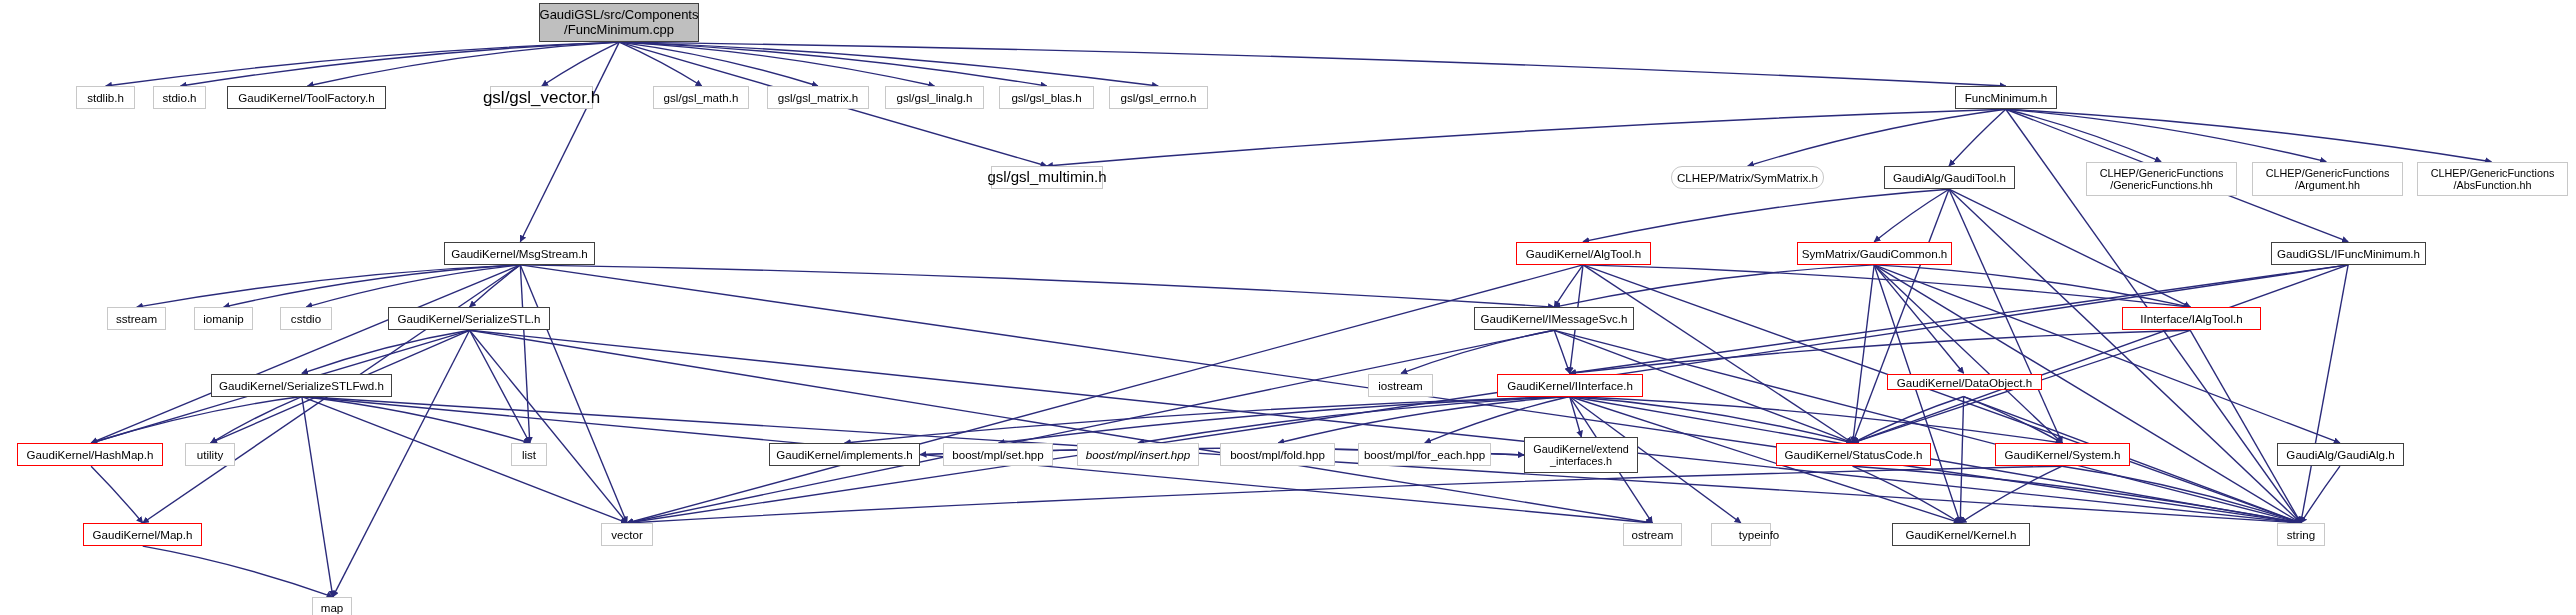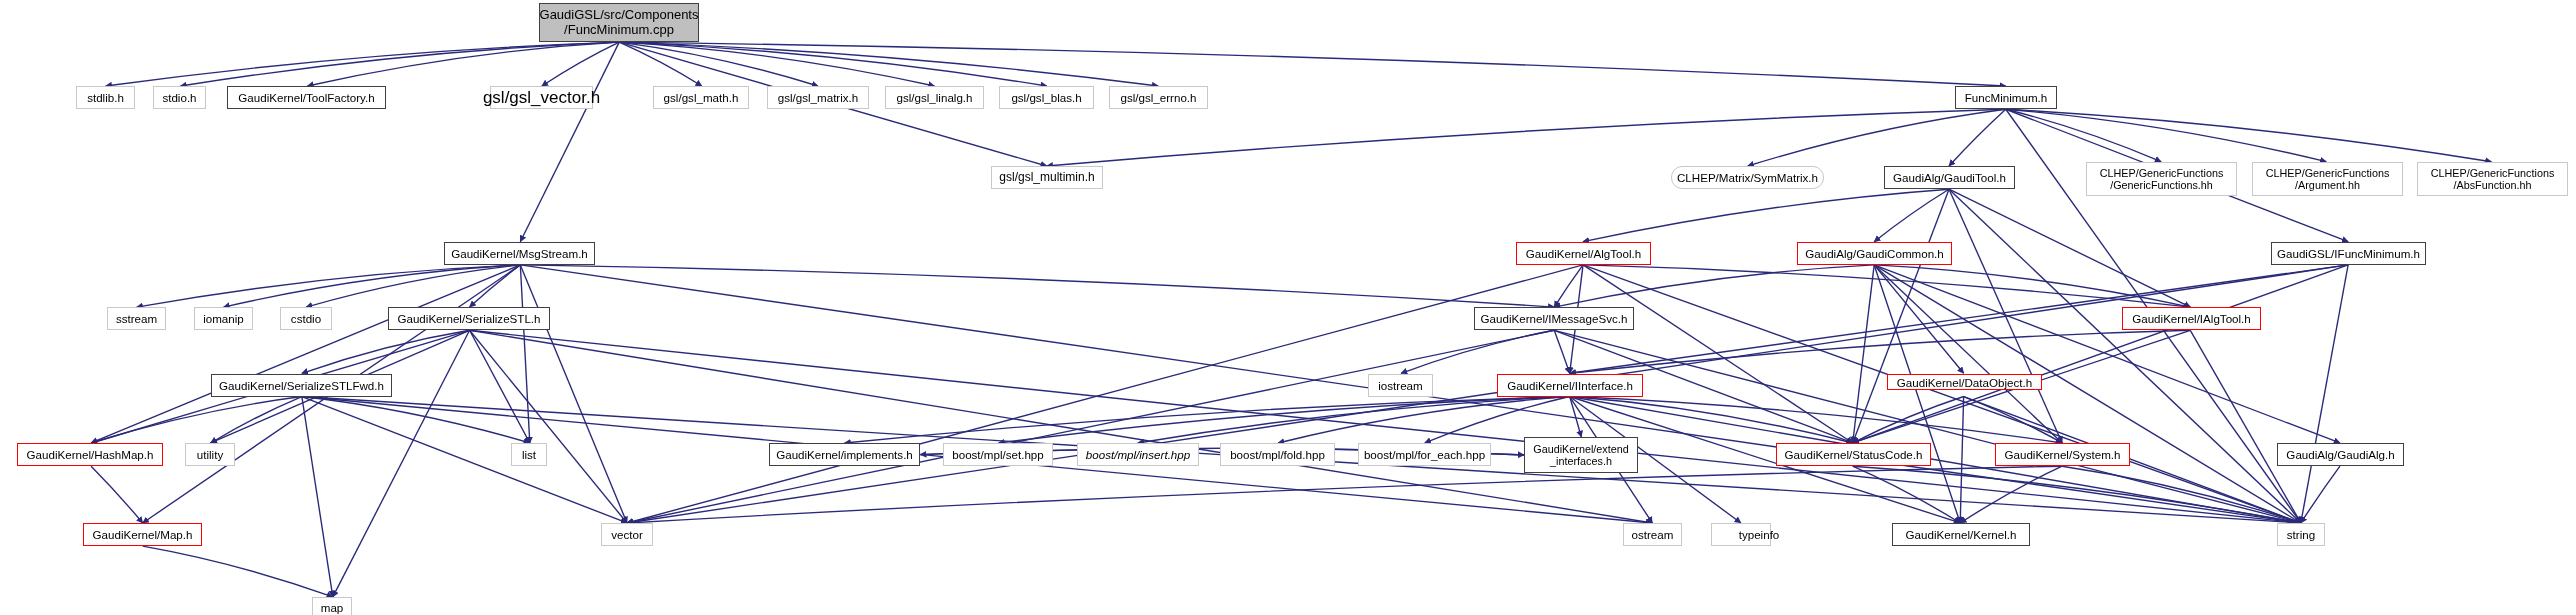--- a/index.html
+++ b/index.html
@@ -157,39 +157,39 @@
       <div class="node n-ext" style="left: 76px; top: 86px; width: 59px; height: 23px; font-size: 11.6px;">stdlib.h</div>
       <div class="node n-ext" style="left: 153px; top: 86px; width: 53px; height: 23px; font-size: 11.6px;">stdio.h</div>
       <div class="node n-std" style="left: 227px; top: 86px; width: 159px; height: 23px; font-size: 11.6px;">GaudiKernel/ToolFactory.h</div>
       <div class="node n-ext" style="left: 490px; top: 86px; width: 103px; height: 23px; font-size: 17px;">gsl/gsl_vector.h</div>
       <div class="node n-ext" style="left: 653px; top: 86px; width: 96px; height: 23px; font-size: 11.6px;">gsl/gsl_math.h</div>
       <div class="node n-ext" style="left: 767px; top: 86px; width: 102px; height: 23px; font-size: 11.6px;">gsl/gsl_matrix.h</div>
       <div class="node n-ext" style="left: 885px; top: 86px; width: 99px; height: 23px; font-size: 11.6px;">gsl/gsl_linalg.h</div>
       <div class="node n-ext" style="left: 999px; top: 86px; width: 95px; height: 23px; font-size: 11.6px;">gsl/gsl_blas.h</div>
       <div class="node n-ext" style="left: 1109px; top: 86px; width: 99px; height: 23px; font-size: 11.6px;">gsl/gsl_errno.h</div>
       <div class="node n-std" style="left: 1955px; top: 86px; width: 102px; height: 23px; font-size: 11.6px;">FuncMinimum.h</div>
-      <div class="node n-ext" style="left: 991px; top: 166px; width: 112px; height: 23px; font-size: 12px;">gsl/gsl_multimin.h</div>
+      <div class="node n-ext" style="left: 991px; top: 166px; width: 112px; height: 23px; font-size: 15px;">gsl/gsl_multimin.h</div>
       <div class="node n-ext" style="left: 1671px; top: 166px; width: 153px; height: 23px; font-size: 11.6px; border-radius: 11px;">CLHEP/Matrix/SymMatrix.h</div>
       <div class="node n-std" style="left: 1884px; top: 166px; width: 131px; height: 23px; font-size: 11.6px;">GaudiAlg/GaudiTool.h</div>
       <div class="node n-ext" style="left: 2086px; top: 162px; width: 151px; height: 34px; font-size: 10.8px;">CLHEP/GenericFunctions
 /GenericFunctions.hh</div>
       <div class="node n-ext" style="left: 2252px; top: 162px; width: 151px; height: 34px; font-size: 10.8px;">CLHEP/GenericFunctions
 /Argument.hh</div>
       <div class="node n-ext" style="left: 2417px; top: 162px; width: 151px; height: 34px; font-size: 10.8px;">CLHEP/GenericFunctions
 /AbsFunction.hh</div>
       <div class="node n-std" style="left: 444px; top: 242px; width: 151px; height: 23px; font-size: 11.6px;">GaudiKernel/MsgStream.h</div>
       <div class="node n-red" style="left: 1516px; top: 242px; width: 135px; height: 23px; font-size: 11.6px;">GaudiKernel/AlgTool.h</div>
-      <div class="node n-red" style="left: 1797px; top: 242px; width: 155px; height: 23px; font-size: 11.6px;">GaudiAlg/GaudiCommon.h</div>
+      <div class="node n-red" style="left: 1797px; top: 242px; width: 155px; height: 23px; font-size: 11.6px;">SymMatrix/GaudiCommon.h</div>
       <div class="node n-std" style="left: 2271px; top: 242px; width: 155px; height: 23px; font-size: 11.6px;">GaudiGSL/IFuncMinimum.h</div>
       <div class="node n-ext" style="left: 107px; top: 307px; width: 59px; height: 23px; font-size: 11.6px;">sstream</div>
       <div class="node n-ext" style="left: 194px; top: 307px; width: 59px; height: 23px; font-size: 11.6px;">iomanip</div>
       <div class="node n-ext" style="left: 280px; top: 307px; width: 52px; height: 23px; font-size: 11.6px;">cstdio</div>
       <div class="node n-std" style="left: 388px; top: 307px; width: 162px; height: 23px; font-size: 11.6px;">GaudiKernel/SerializeSTL.h</div>
       <div class="node n-std" style="left: 1474px; top: 307px; width: 160px; height: 23px; font-size: 11.6px;">GaudiKernel/IMessageSvc.h</div>
-      <div class="node n-red" style="left: 2122px; top: 307px; width: 139px; height: 23px; font-size: 11.6px;">GaudiKernel/IAlgTool.h</div>
+      <div class="node n-red" style="left: 2122px; top: 307px; width: 139px; height: 23px; font-size: 11.6px;">IInterface/IAlgTool.h</div>
       <div class="node n-std" style="left: 211px; top: 374px; width: 181px; height: 23px; font-size: 11.6px;">GaudiKernel/SerializeSTLFwd.h</div>
       <div class="node n-ext" style="left: 1368px; top: 374px; width: 65px; height: 23px; font-size: 11.6px;">iostream</div>
       <div class="node n-red" style="left: 1497px; top: 374px; width: 146px; height: 23px; font-size: 11.6px;">GaudiKernel/IInterface.h</div>
       <div class="node n-red" style="left: 1887px; top: 374px; width: 155px; height: 16px; font-size: 11.6px;">GaudiKernel/DataObject.h</div>
       <div class="node n-red" style="left: 17px; top: 443px; width: 146px; height: 23px; font-size: 11.6px;">GaudiKernel/HashMap.h</div>
       <div class="node n-ext" style="left: 185px; top: 443px; width: 50px; height: 23px; font-size: 11.6px;">utility</div>
       <div class="node n-ext" style="left: 511px; top: 443px; width: 36px; height: 23px; font-size: 11.6px;">list</div>
       <div class="node n-std" style="left: 769px; top: 443px; width: 151px; height: 23px; font-size: 11.6px;">GaudiKernel/implements.h</div>
       <div class="node n-ext" style="left: 943px; top: 443px; width: 110px; height: 23px; font-size: 11.6px;">boost/mpl/set.hpp</div>
       <div class="node n-ext" style="left: 1077px; top: 443px; width: 122px; height: 23px; font-size: 11.6px; font-style: italic;">boost/mpl/insert.hpp</div>

